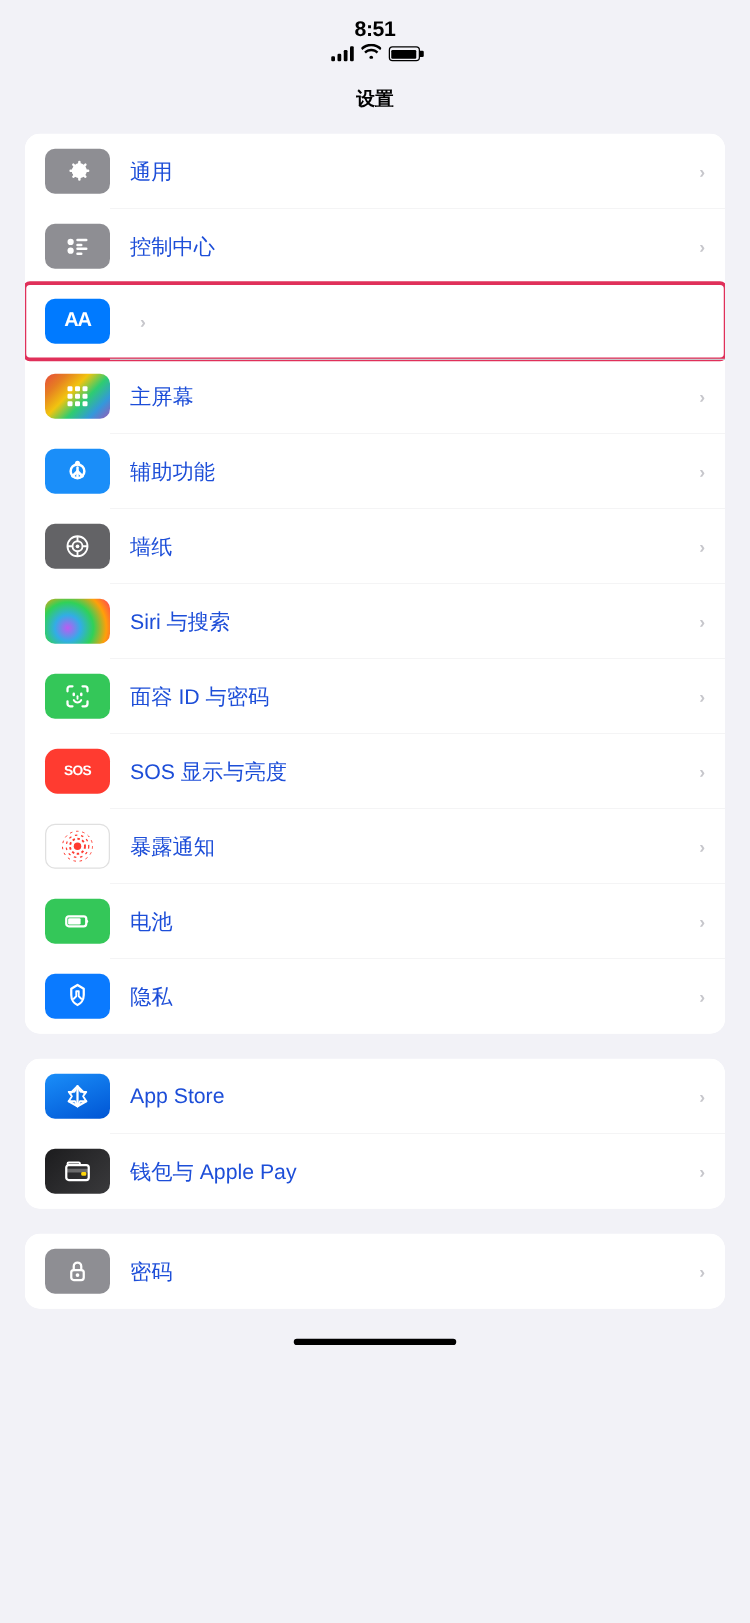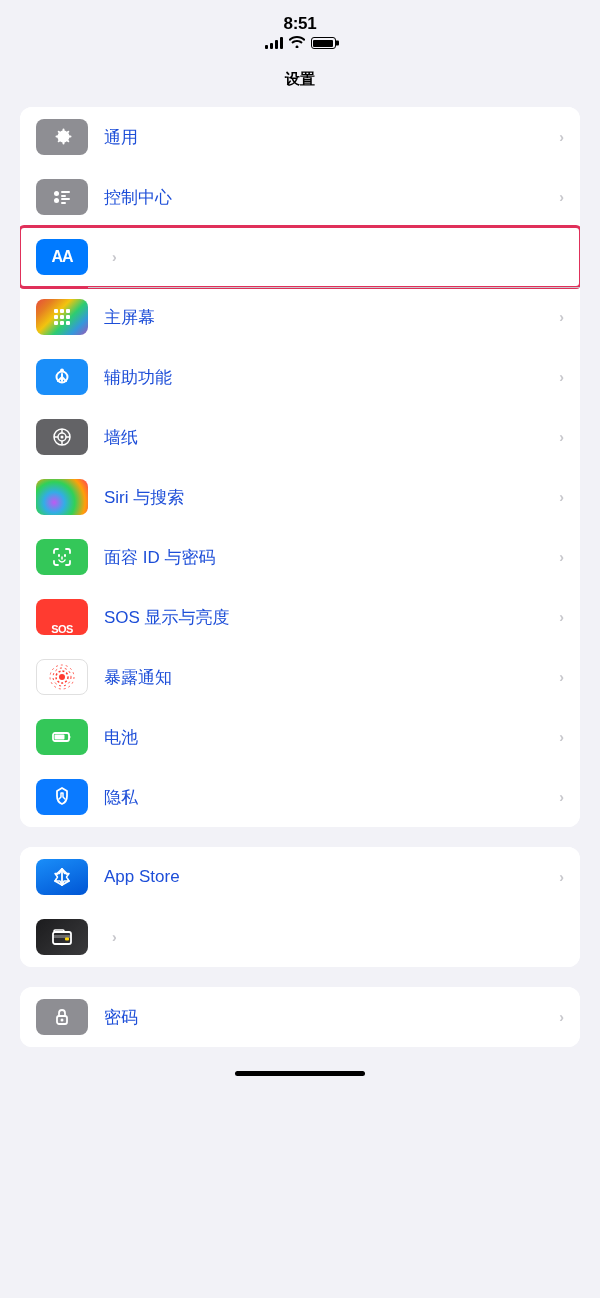--- a/index.html
+++ b/index.html
@@ -301,21 +301,21 @@
         <line x1="14" y1="9" x2="14" y2="10" stroke="white" stroke-width="2" stroke-linecap="round"></line>
         <path d="M8 14s1 2 3 2 3-2 3-2" stroke="white" stroke-width="1.5" fill="none" stroke-linecap="round"></path>
         <line x1="11" y1="11" x2="11" y2="13" stroke="white" stroke-width="1.5" stroke-linecap="round"></line>
       </svg>
     </div>
     <span class="item-label">面容 ID 与密码</span>
     <span class="chevron">›</span>
   </div>
 
   <div class="settings-item">
-    <div class="item-icon" style="background:#ff3b30;display:flex;align-items:flex-end;justify-content:center;">
+    <div class="item-icon" style="background:#ff3b30;display:flex;align-items:center;justify-content:center;border-radius:10px;">
       <span style="color:white;font-size:11px;font-weight:800;letter-spacing:-0.5px;">SOS</span>
     </div>
     <span class="item-label">SOS 显示与亮度</span>
     <span class="chevron">›</span>
   </div>
 
   <div class="settings-item">
     <div class="item-icon" style="background:#fff;border:1px solid #e0e0e0;display:flex;align-items:center;justify-content:center;">
       <svg width="28" height="28" viewBox="0 0 28 28" xmlns="http://www.w3.org/2000/svg">
         <circle cx="14" cy="14" r="3" fill="#ff3b30"></circle>
@@ -370,20 +370,21 @@
 
   <div class="settings-item">
     <div class="item-icon" style="background:linear-gradient(135deg,#1c1c1e,#3a3a3c);">
       <svg class="icon-inner" viewBox="0 0 22 22" xmlns="http://www.w3.org/2000/svg">
         <rect x="2" y="6" width="18" height="12" rx="2" fill="none" stroke="white" stroke-width="1.8"></rect>
         <rect x="2" y="9" width="18" height="3" fill="white" opacity="0.3"></rect>
         <rect x="14" y="11.5" width="4" height="3" rx="1" fill="#ffd60a"></rect>
         <rect x="3" y="4" width="10" height="2" rx="1" fill="none" stroke="white" stroke-width="1.5"></rect>
       </svg>
     </div>
+    <span class="item-label">钱包与 Apple Pay</span>
     <span class="chevron">›</span>
   </div>
 
 </div>
 
 <div class="settings-group" style="margin-bottom:0;">
   <div class="settings-item" style="border-radius:12px 12px 0 0;">
     <div class="item-icon" style="background:#8e8e93;">
       <svg class="icon-inner" viewBox="0 0 22 22" xmlns="http://www.w3.org/2000/svg">
         <rect x="6" y="10" width="10" height="8" rx="2" fill="none" stroke="white" stroke-width="1.8"></rect>

